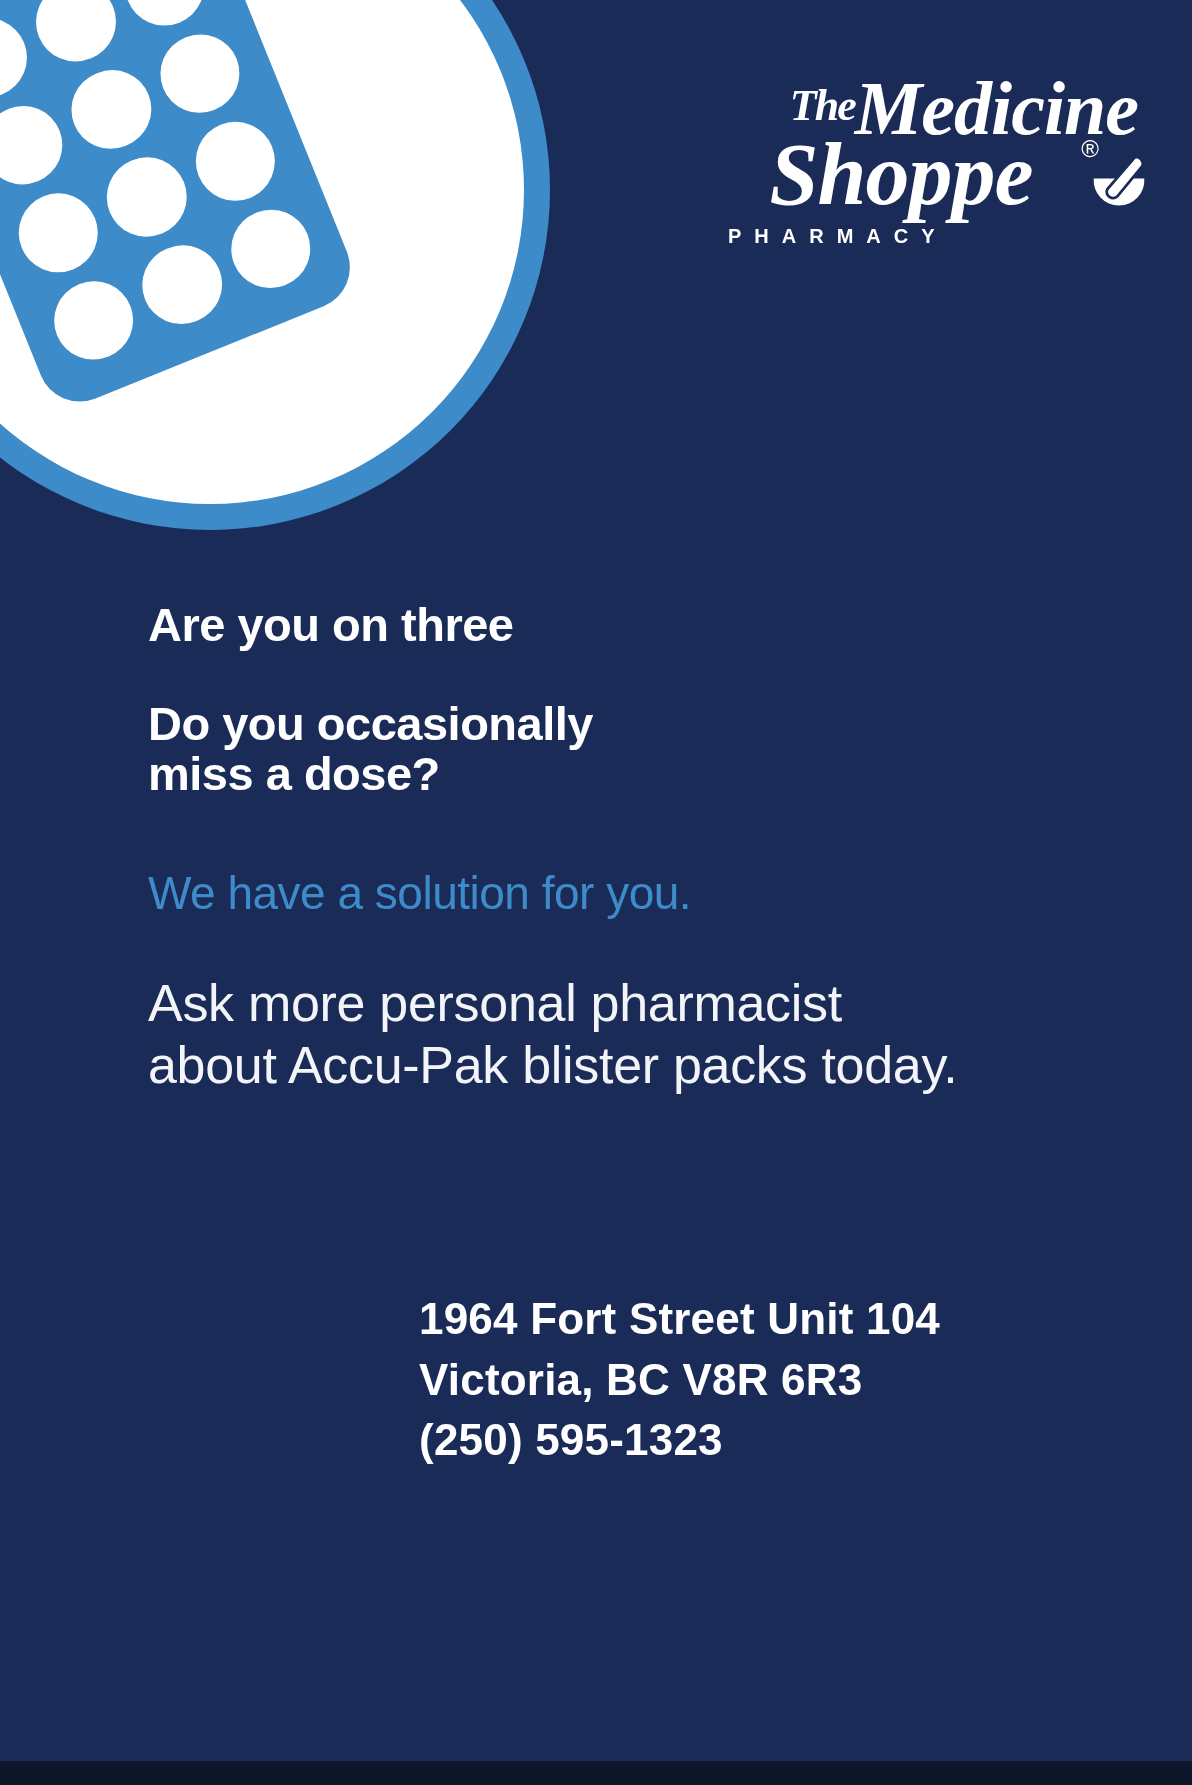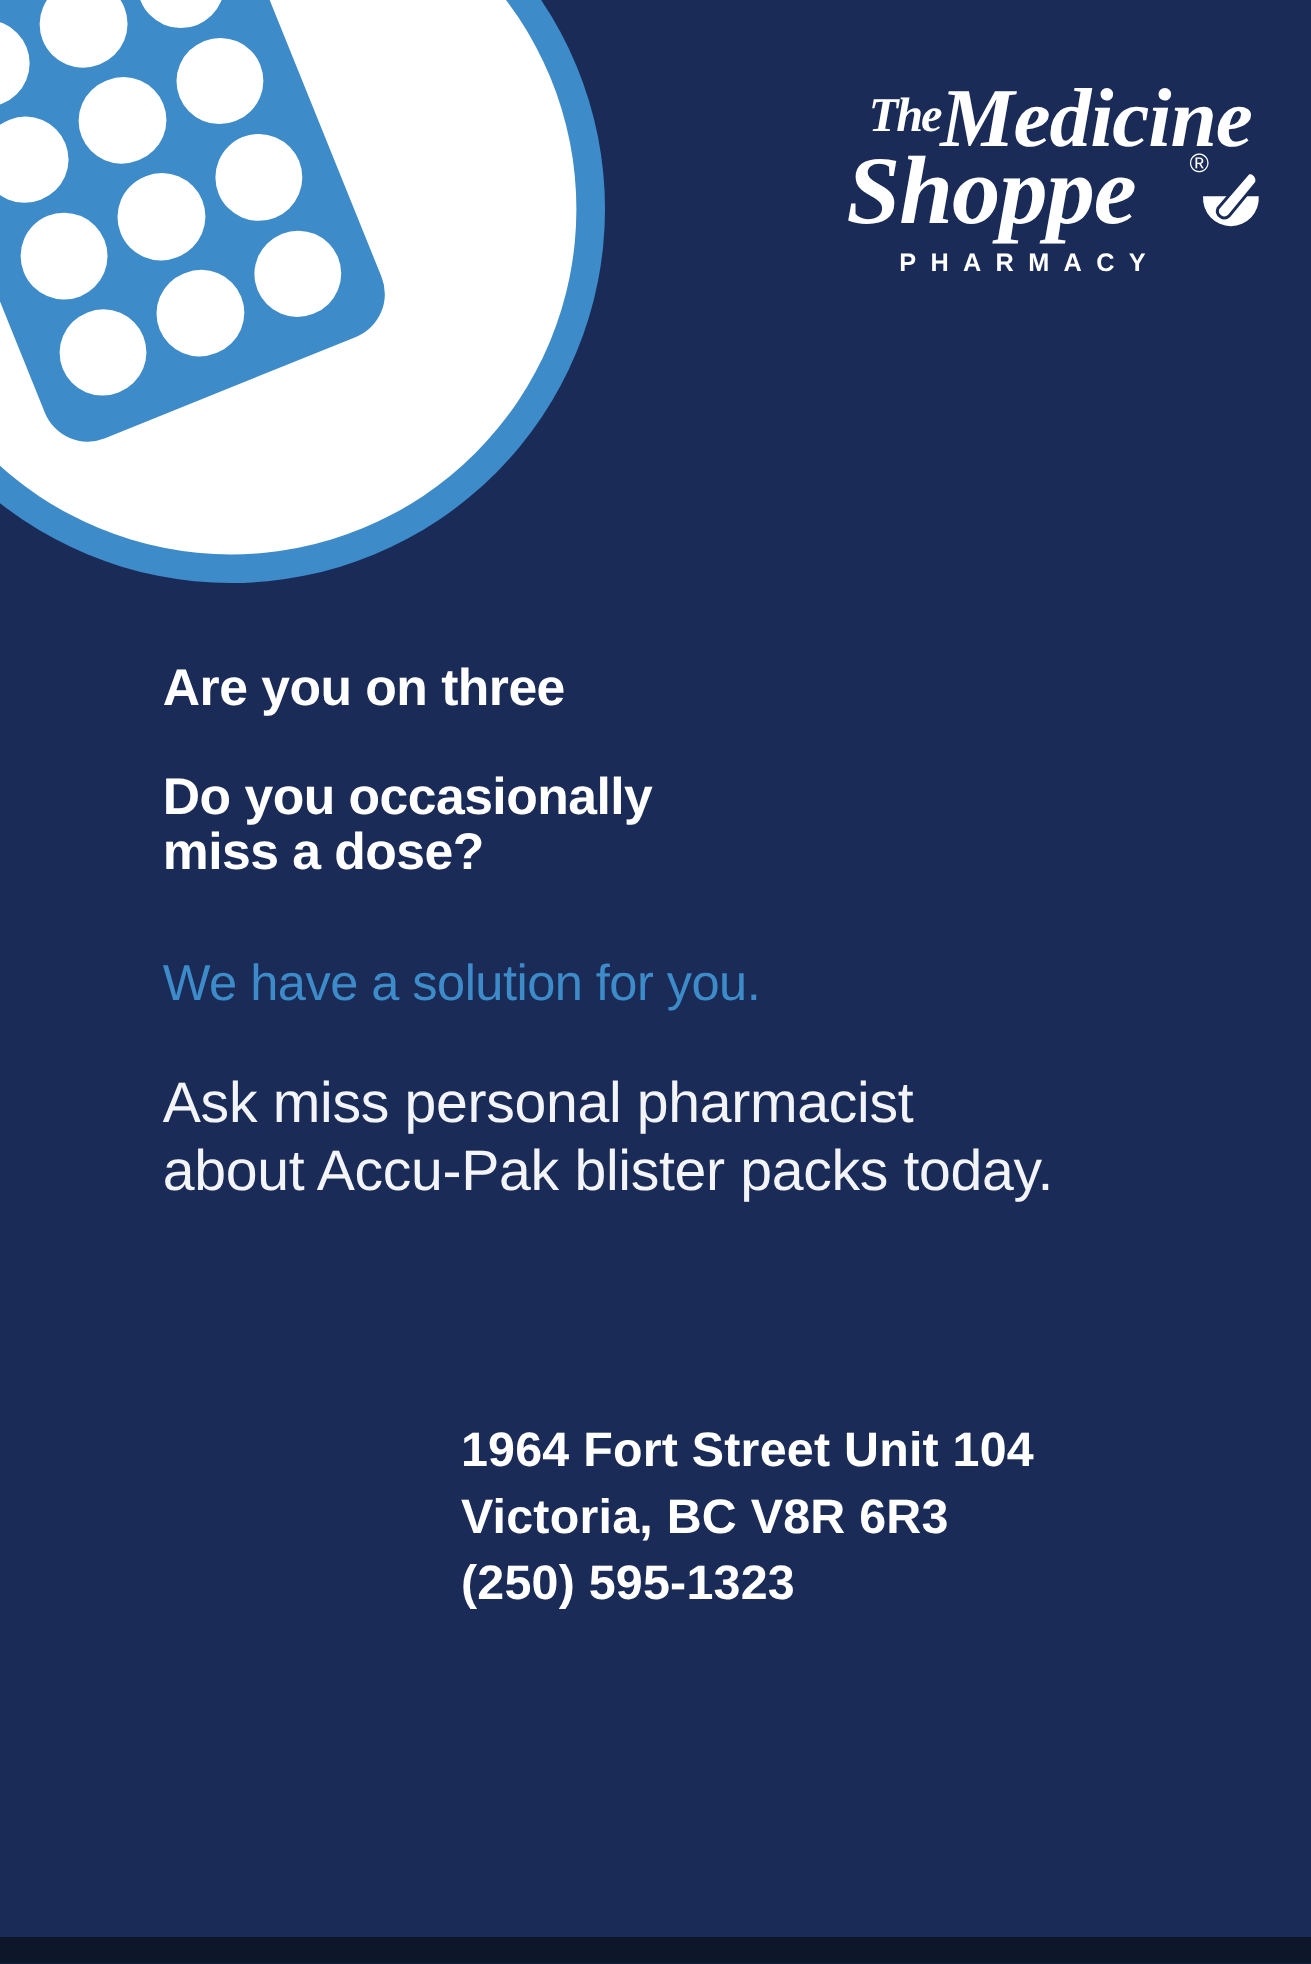--- a/index.html
+++ b/index.html
@@ -118,25 +118,25 @@
   .mortar {
     position: absolute;
     right: -4px;
     bottom: 4px;
     width: 58px;
     height: 56px;
   }
   .logo-line3 {
     font-family: "Liberation Sans", sans-serif;
     font-weight: bold;
-    font-size: 23px;
+    font-size: 20px;
     letter-spacing: 13px;
     padding-left: 14px;
     margin-top: 10px;
-    text-align: center;
+    text-align: left;
     white-space: nowrap;
   }
 
   
   .content {
     position: absolute;
     left: 148px;
     top: 600px;
     right: 60px;
   }
@@ -230,21 +230,21 @@
     </div>
 
     <div class="headline second">
       <div>Do you occasionally</div>
       <div>miss a dose?</div>
     </div>
 
     <div class="accent">We have a solution for you.</div>
 
     <div class="body-copy">
-      <div>Ask miss personal pharmacist</div>
+      <div>Ask more personal pharmacist</div>
       <div>about Accu-Pak blister packs today.</div>
     </div>
 
   </div>
 
   <div class="address">
     <div>1964 Fort Street Unit 104</div>
     <div>Victoria, BC V8R 6R3</div>
     <div>(250) 595-1323</div>
   </div>

